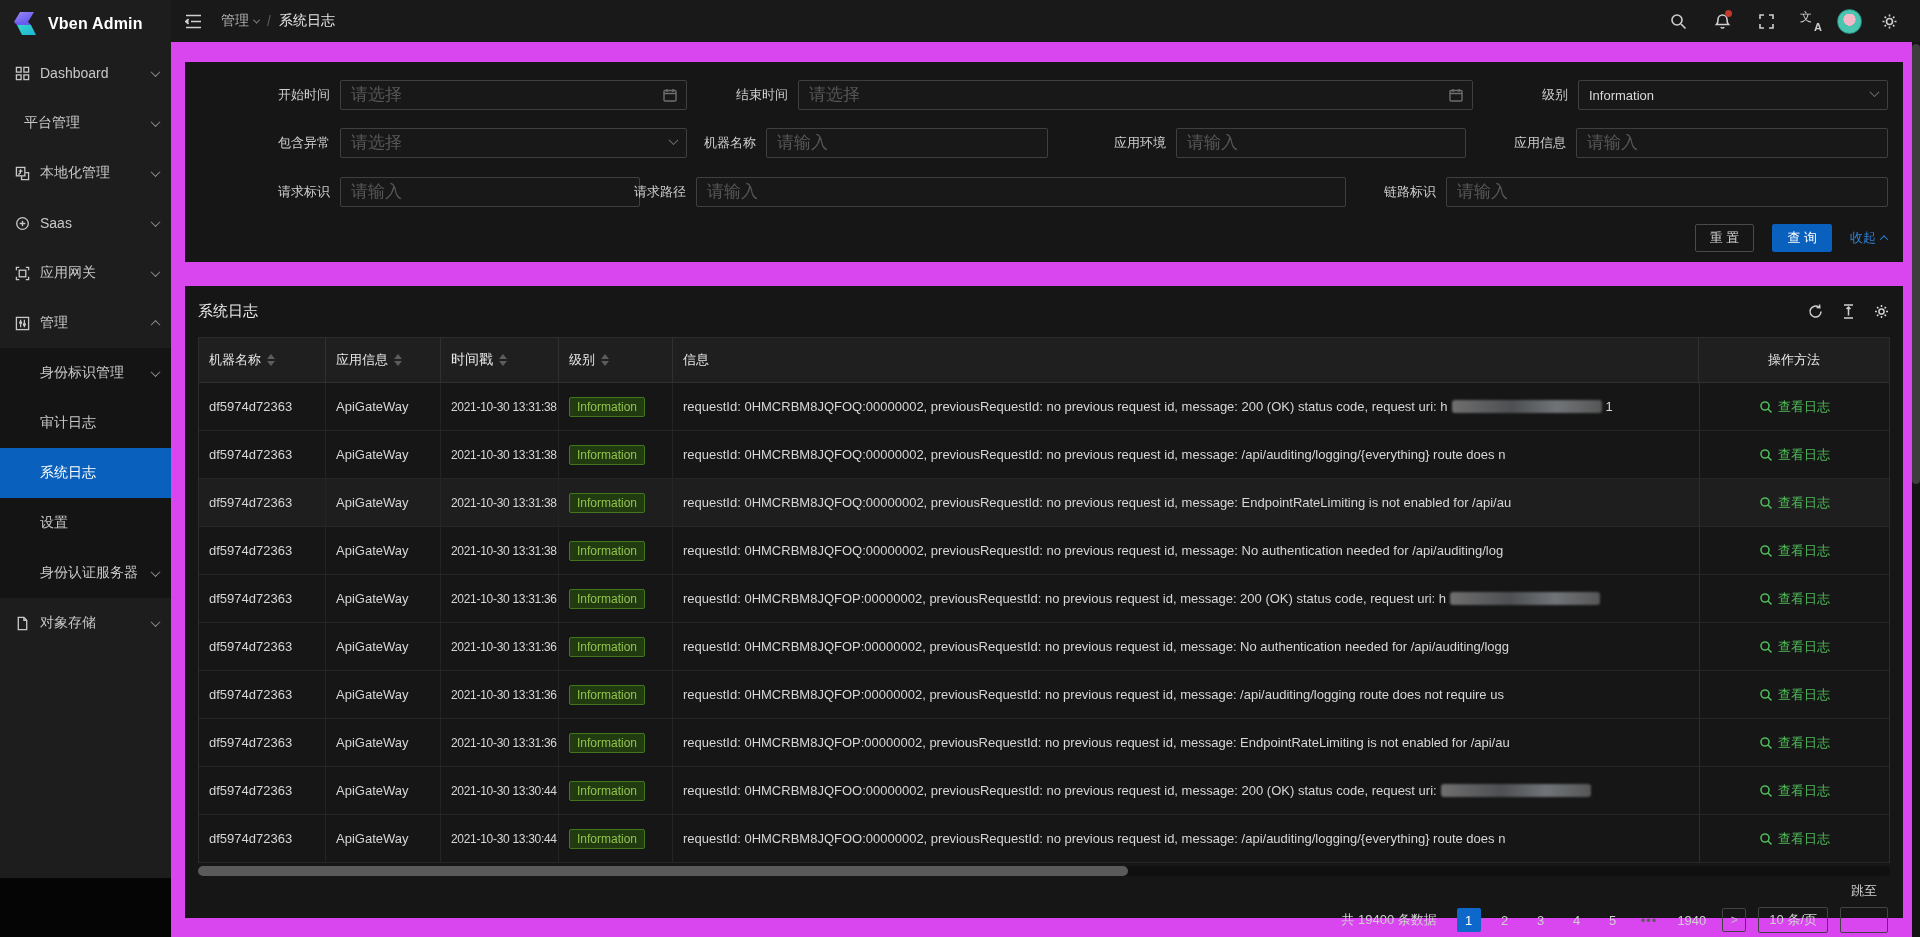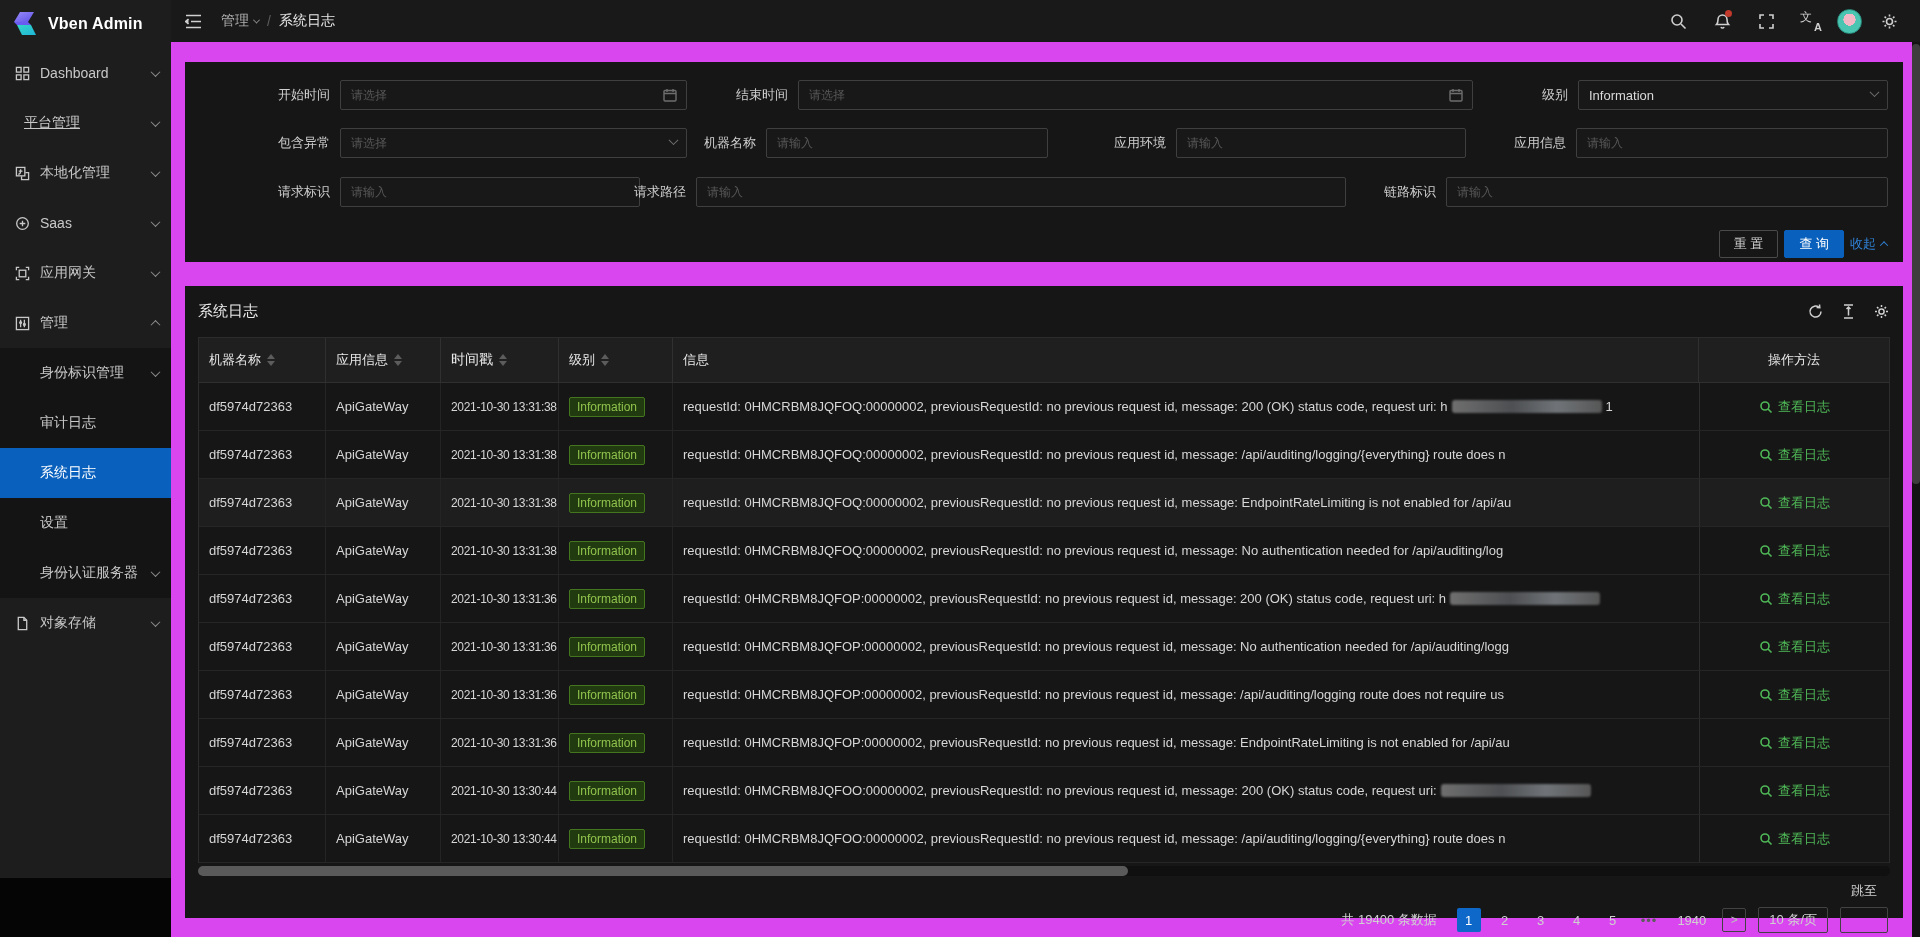--- a/index.html
+++ b/index.html
@@ -6,21 +6,21 @@
   html,body { width:1920px; height:937px; overflow:hidden; background:#050505;
     font-family:"Liberation Sans","DejaVu Sans",sans-serif; color:#d5d5d5; }
 
   
   .sidebar { position:absolute; left:0; top:0; width:171px; height:878px; background:#1d1d1d; z-index:5; }
   .logo { height:48px; display:flex; align-items:center; padding-left:10px; gap:8px; }
   .logo-title { font-size:16px; font-weight:bold; color:#fff; letter-spacing:.2px; }
   .menu-item { height:50px; display:flex; align-items:center; padding:0 12px 0 14px; gap:10px;
     font-size:14px; color:#c8c8c8; cursor:pointer; position:relative; }
   .menu-item .mi-label { flex:1; white-space:nowrap; overflow:hidden; }
-  .menu-item.no-icon { padding-left:24px;text-decoration:underline; }
+  .menu-item.no-icon { padding-left:24px; }
   .submenu { background:#141414; }
   .sub-item { height:50px; display:flex; align-items:center; padding:0 12px 0 40px; gap:10px;
     font-size:14px; color:#c8c8c8; cursor:pointer; }
   .sub-item .mi-label { flex:1; }
   .sub-item.active { background:#0960bd; color:#fff; }
   .chev { width:7px; height:7px; border-right:1.6px solid #8e8e8e; border-bottom:1.6px solid #8e8e8e;
     display:inline-block; flex:none; }
   .chev.down { transform:rotate(45deg) translate(-1px,-1px); }
   .chev.up { transform:rotate(-135deg) translate(-1px,-1px); }
   .micon { width:16px; height:16px; flex:none; display:inline-flex; align-items:center; justify-content:center; }
@@ -49,28 +49,28 @@
   
   .content { position:absolute; left:171px; top:42px; right:0; bottom:0; background:#d946ef; }
 
   
   .filter-panel { position:absolute; left:14px; top:20px; width:1718px; height:200px; background:#161616; }
   .ffield { position:absolute; display:flex; align-items:center; gap:10px; height:30px; }
   .flabel { font-size:13px; color:#cfcfcf; white-space:nowrap; }
   .fctrl { position:relative; height:30px; background:#181818; border:1px solid #3f3f3f; border-radius:2px;
     display:flex; align-items:center; }
   .fctrl input { width:100%; height:100%; background:transparent; border:none; outline:none;
-    color:#d9d9d9; font-size:12px; padding:0 10px; font-family:inherit; }
+    color:#d9d9d9; font-size:17px; padding:0 10px; font-family:inherit; }
   .fctrl input::placeholder { color:#575757; }
   .fctrl .suffix { position:absolute; right:9px; top:50%; transform:translateY(-50%); display:flex; }
   .sel-chev { width:7px; height:7px; border-right:1.4px solid #6e6e6e; border-bottom:1.4px solid #6e6e6e;
     transform:rotate(45deg) translate(-2px,-2px); }
   .cal svg { width:14px; height:14px; stroke:#6e6e6e; fill:none; stroke-width:1.4; }
   .sel-value { font-size:13px; color:#d9d9d9; padding:0 10px; }
-  .fbtns { position:absolute; right:16px; top:168px; display:flex; align-items:center; gap:6px; }
+  .fbtns { position:absolute; right:16px; top:162px; display:flex; align-items:center; gap:18px; }
   .btn { height:28px; padding:0 14px; font-size:13px; border-radius:2px; cursor:pointer;
     display:flex; align-items:center; }
   .btn-default { background:#161616; border:1px solid #4a4a4a; color:#d5d5d5; }
   .btn-primary { background:#0960bd; border:1px solid #0960bd; color:#fff; }
   .collapse-link { color:#2f81d6; font-size:13px; display:flex; align-items:center; gap:5px; cursor:pointer; }
   .collapse-link .chev { border-color:#2f81d6; width:6px; height:6px; }
 
   
   .table-panel { position:absolute; left:14px; top:244px; width:1718px; height:632px; background:#161616; }
   .tp-head { position:absolute; left:13px; right:13px; top:0; height:51px; display:flex; align-items:center; }

